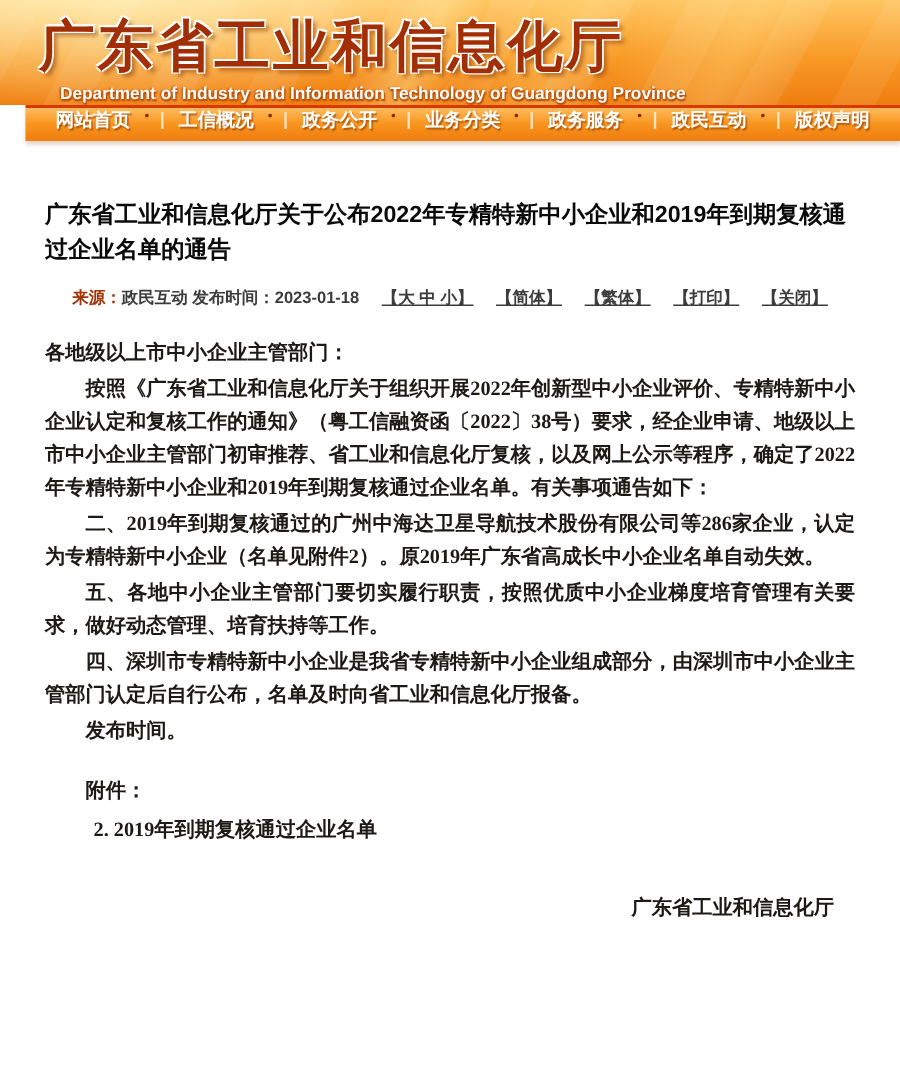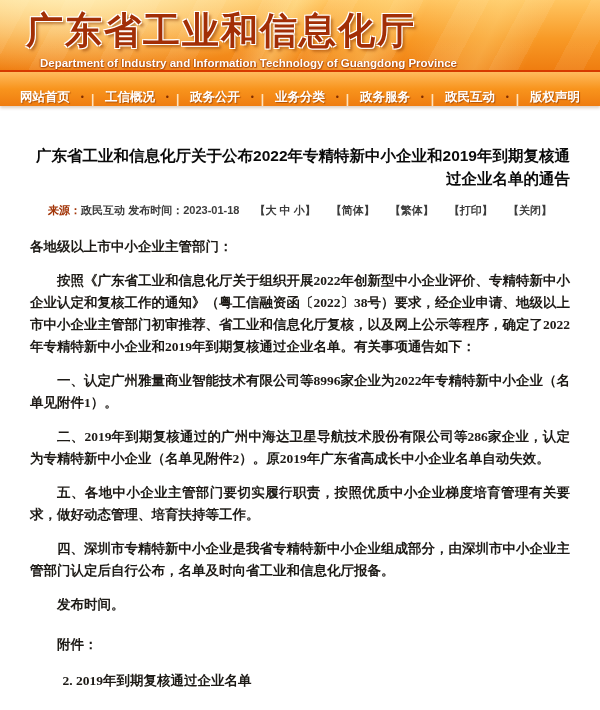--- a/index.html
+++ b/index.html
@@ -32,74 +32,75 @@
     margin-top: 1px;
     font-size: 11.5px;
     font-weight: bold;
     color: #ffffff;
     text-shadow: 1px 1px 1px #b9520a, -1px 0 1px #c55c10, 0 1px 1px #b9520a;
     white-space: nowrap;
   }
 
   
   .nav {
-    height: 36px;
+    height: 24px;
     border-top: 2px solid #d63a00;
     background: linear-gradient(180deg, #ffbb5e 0%, #f8941d 50%, #ef7c0f 100%);
     box-shadow: 0 2px 3px rgba(120,60,0,.25);
     display: flex;
-    align-items: flex-end;
+    align-items: flex-start;
     justify-content: space-between;
     padding: 0 20px;
+    margin-left: 17px;
   }
   .nav-item {
     color: #fff;
     font-weight: bold;
     font-size: 12.5px;
     text-decoration: none;
     text-shadow: 1px 1px 1px rgba(140,55,0,.65);
     cursor: pointer;
     white-space: nowrap;
   }
   .nav-sep { display: inline-flex; align-items: center; }
   .nav-sep .dot { color: #7d2b00; font-size: 9px; line-height: 1; transform: translateY(-2px); }
   .nav-sep .bar { color: #ffe3bd; font-size: 12px; margin-left: 7px; font-weight: bold; }
 
   
   .content { padding: 0 30px; }
   .article-title {
     margin: 38px auto 0;
     max-width: 545px;
-    text-align: right;
+    text-align: left;
     font-size: 15.5px;
     line-height: 23px;
     font-weight: bold;
     color: #0a0a0a;
   }
   .meta {
     margin-top: 13px;
     text-align: center;
     font-size: 11px;
     font-weight: bold;
     color: #3c3c3c;
     white-space: nowrap;
   }
   .meta .source-label { color: #a23508; }
-  .meta .tool { color: #3c3c3c; cursor: pointer; margin-left: 12px; }
+  .meta .tool { color: #3c3c3c; cursor: pointer; margin-left: 12px; text-decoration: underline; }
 
   .body {
     margin-top: 18px;
     font-family: "Liberation Serif", "DejaVu Serif", serif;
     font-size: 13.5px;
     font-weight: bold;
     line-height: 22px;
     color: #1d1a16;
     text-align: justify;
   }
-  .body p { margin: 12px 0; text-indent: 2em; }
+  .body p { margin: 2px 0; text-indent: 2em; }
   .body .salutation { text-indent: 0; }
 
   .attachments { margin-top: 18px; }
   .attachments .attachments-label { text-indent: 2em; }
   .attachments .attachment-item { text-indent: 2.4em; line-height: 25px; margin: 0; }
 
   .signature { margin-top: 26px; text-align: right; padding-right: 14px; line-height: 27px; }
   .signature div { white-space: nowrap; }
 </style>
 </head>
@@ -154,21 +155,20 @@
     <span class="tool">【大 中 小】</span>
     <span class="tool">【简体】</span>
     <span class="tool">【繁体】</span>
     <span class="tool">【打印】</span>
     <span class="tool">【关闭】</span>
   </div>
 
   <div class="body">
     <p class="salutation">各地级以上市中小企业主管部门：</p>
     <p>按照《广东省工业和信息化厅关于组织开展2022年创新型中小企业评价、专精特新中小企业认定和复核工作的通知》（粤工信融资函〔2022〕38号）要求，经企业申请、地级以上市中小企业主管部门初审推荐、省工业和信息化厅复核，以及网上公示等程序，确定了2022年专精特新中小企业和2019年到期复核通过企业名单。有关事项通告如下：</p>
-    <p>一、认定广州雅量商业智能技术有限公司等8996家企业为2022年专精特新中小企业（名单见附件1）。</p>
     <p>二、2019年到期复核通过的广州中海达卫星导航技术股份有限公司等286家企业，认定为专精特新中小企业（名单见附件2）。原2019年广东省高成长中小企业名单自动失效。</p>
     <p>五、各地中小企业主管部门要切实履行职责，按照优质中小企业梯度培育管理有关要求，做好动态管理、培育扶持等工作。</p>
     <p>四、深圳市专精特新中小企业是我省专精特新中小企业组成部分，由深圳市中小企业主管部门认定后自行公布，名单及时向省工业和信息化厅报备。</p>
     <p class="closing">发布时间。</p>
 
     <div class="attachments">
       <p class="attachments-label">附件：</p>
       <p class="attachment-item">2. 2019年到期复核通过企业名单</p>
     </div>
 

